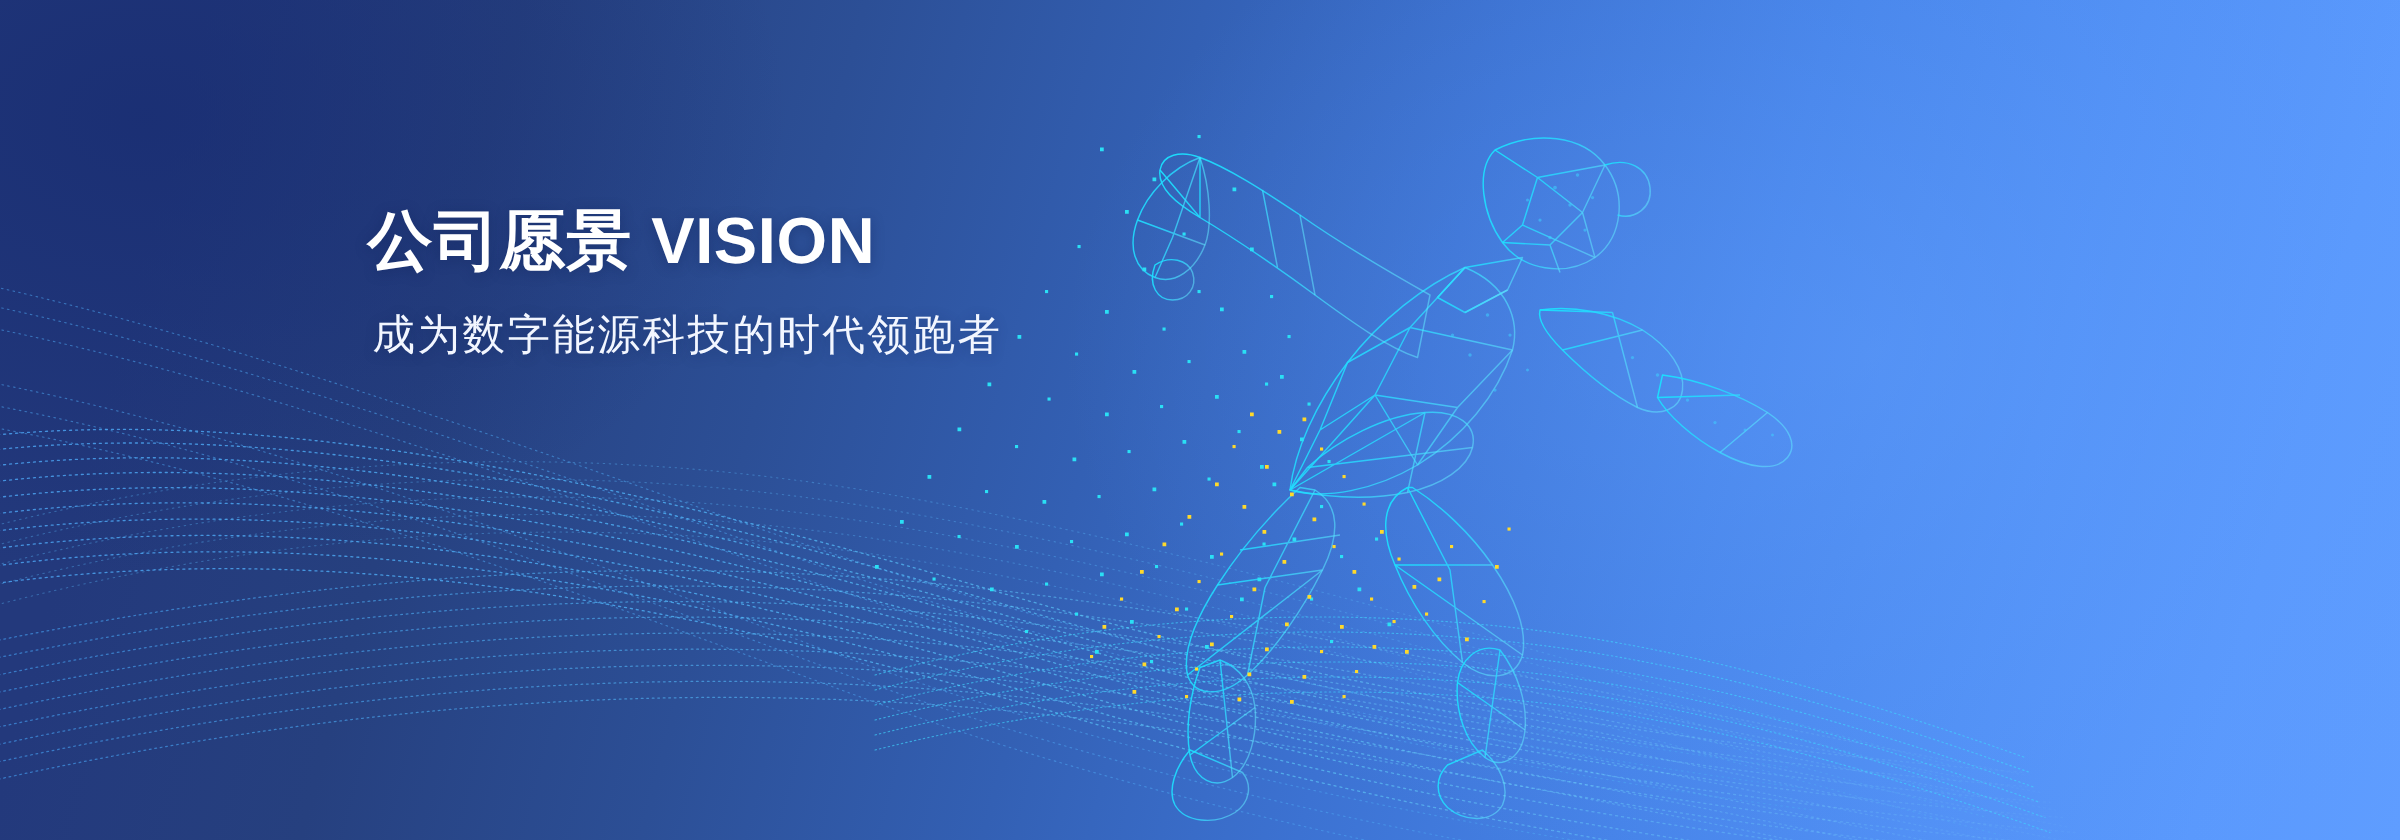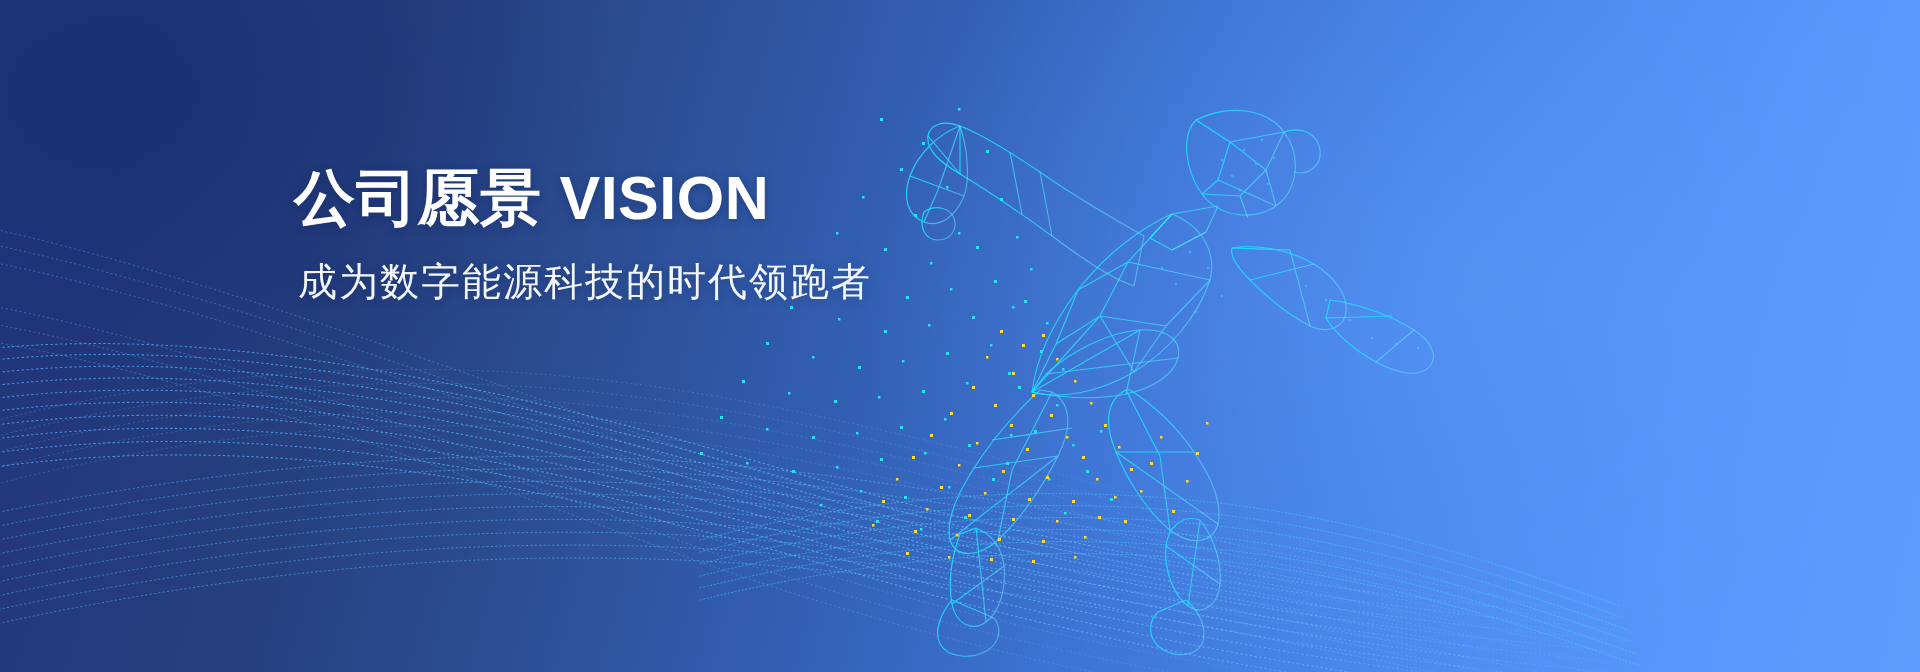--- a/index.html
+++ b/index.html
@@ -44,35 +44,35 @@
   
   .text-block {
     position: absolute;
     left: 294px;
     top: 163px;
     z-index: 40;
   }
   .headline {
     margin: 0;
     color: #ffffff;
-    font-size: 61px;
+    font-size: 52px;
     font-weight: 700;
     letter-spacing: 1px;
     line-height: 1.18;
     white-space: nowrap;
     text-shadow: 0 2px 10px rgba(12,30,80,0.35);
   }
   .headline .en {
     font-weight: 700;
     letter-spacing: 0.5px;
   }
   .subhead {
     margin: 22px 3px 0 4px;
     color: #f2f6ff;
-    font-size: 39px;
+    font-size: 34px;
     font-weight: 300;
     letter-spacing: 2px;
     line-height: 1.3;
     white-space: nowrap;
     text-shadow: 0 2px 10px rgba(12,30,80,0.30);
   }
 </style>
 </head>
 <body>
 

